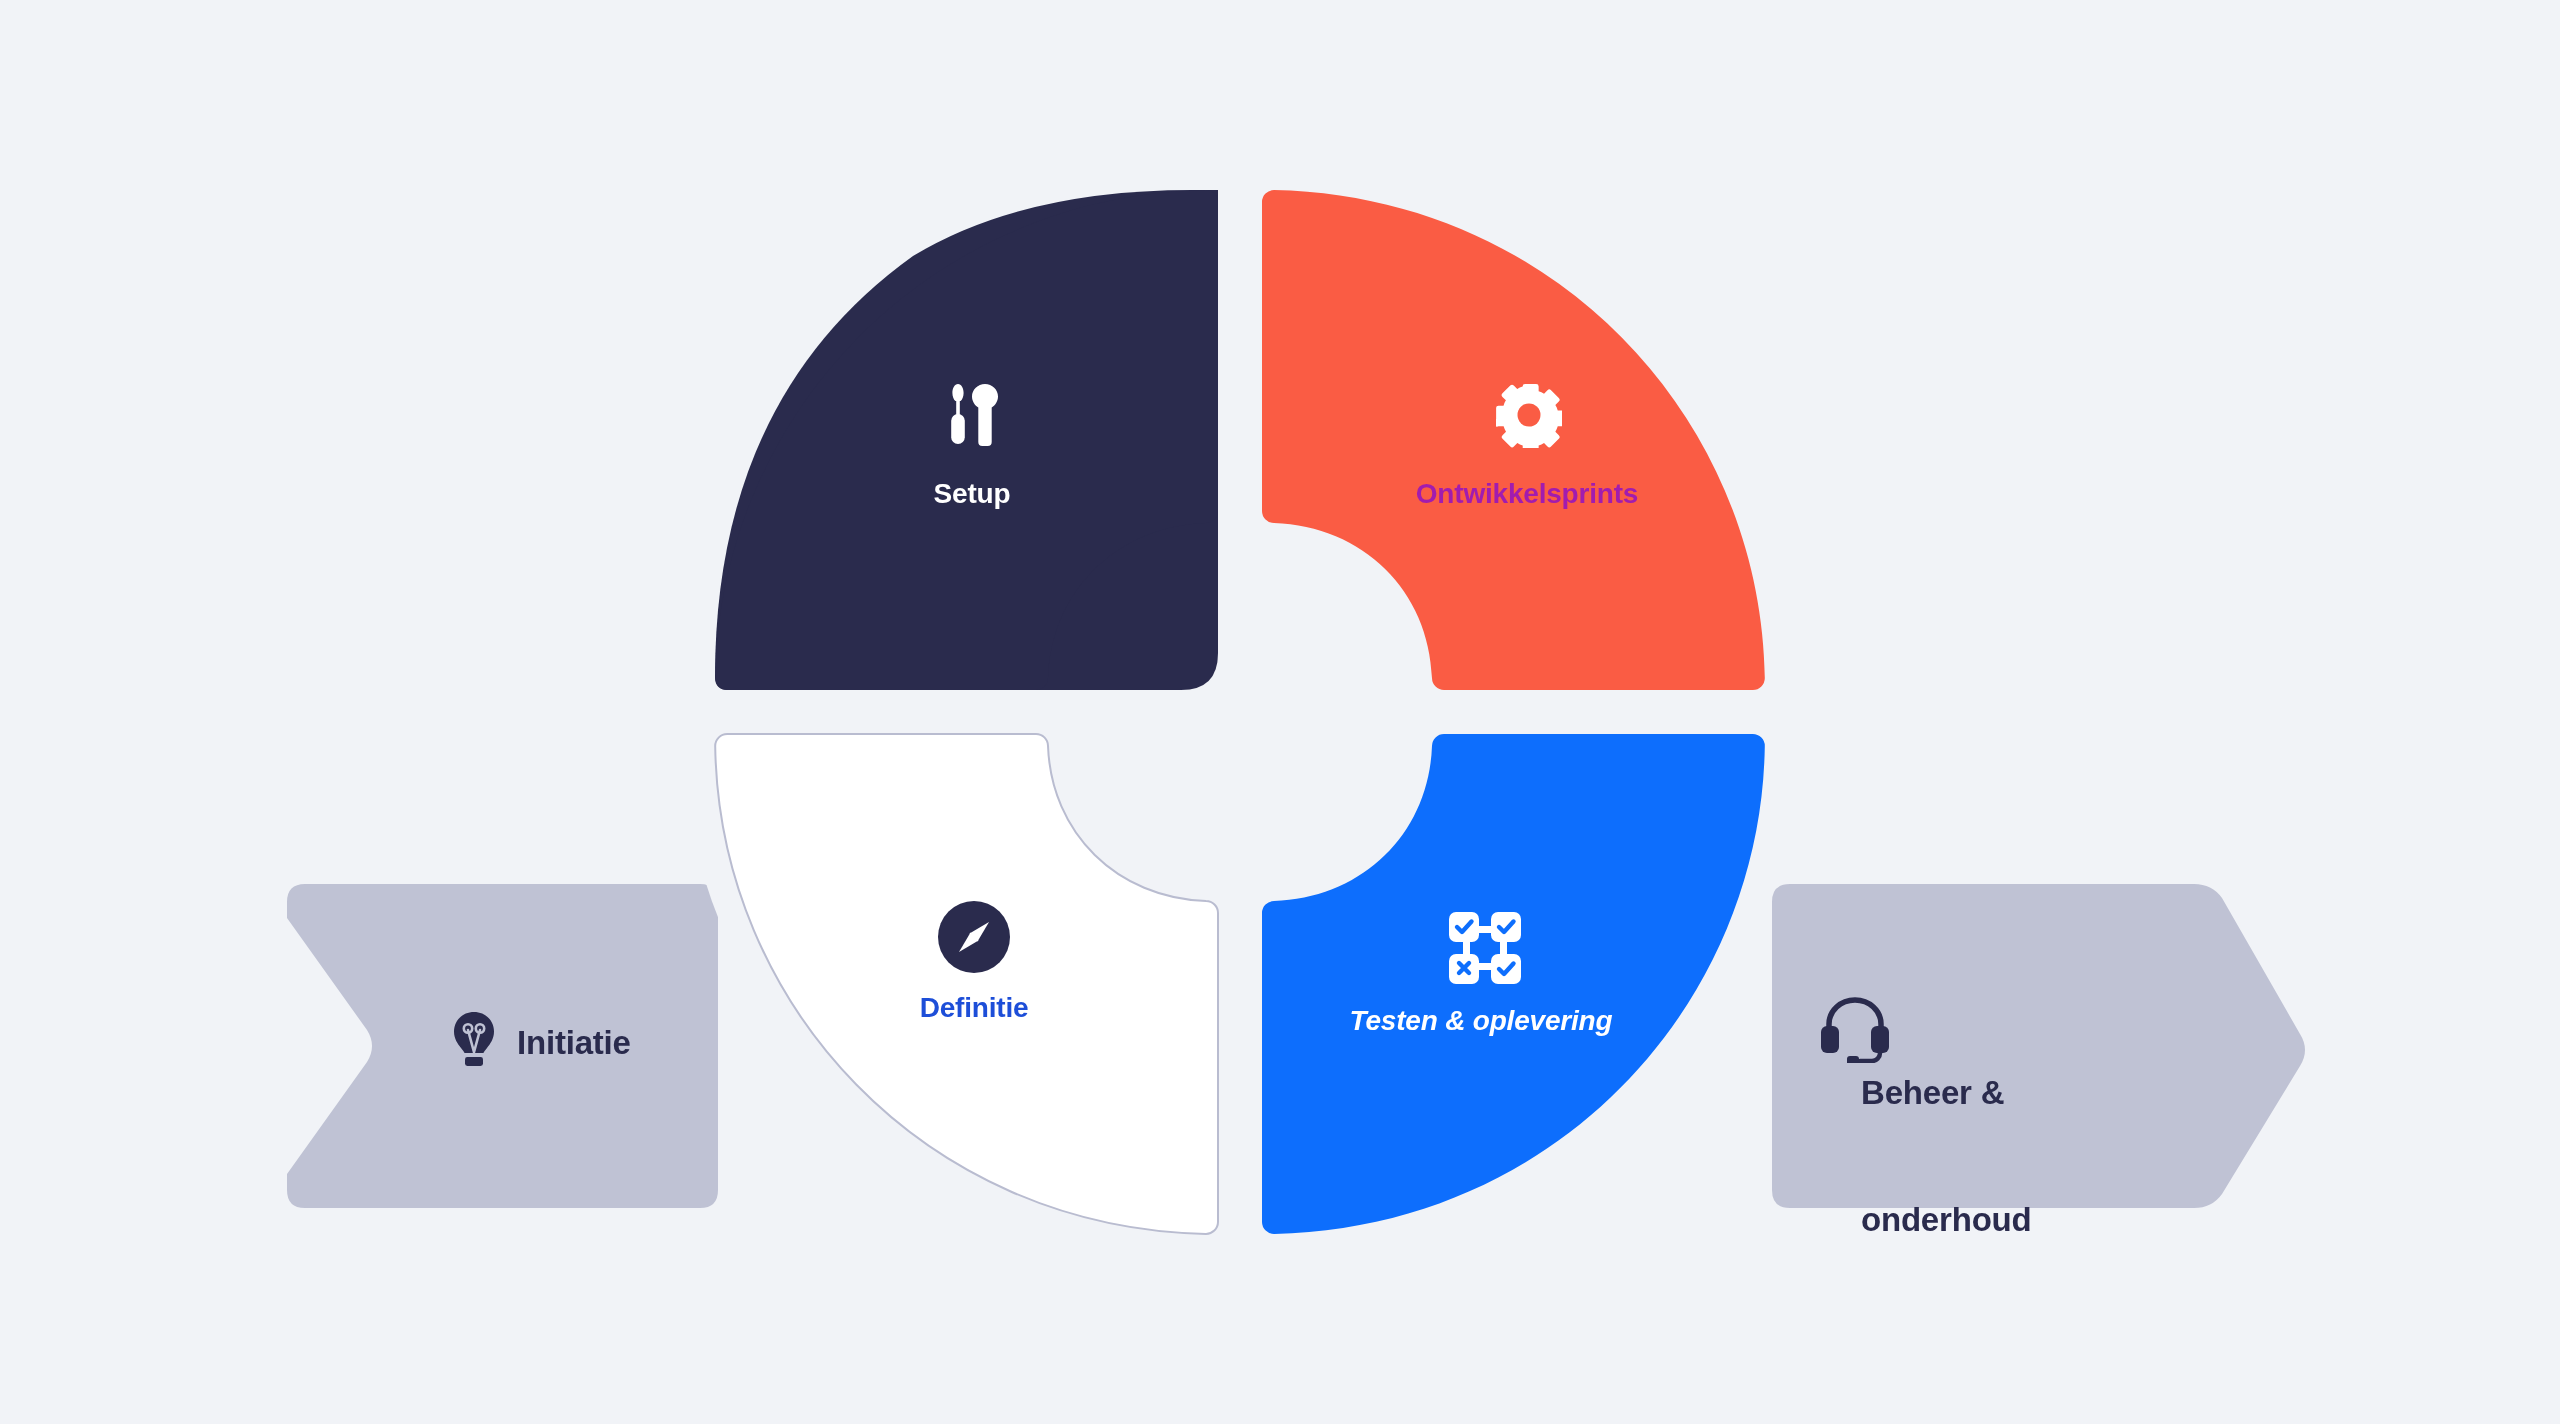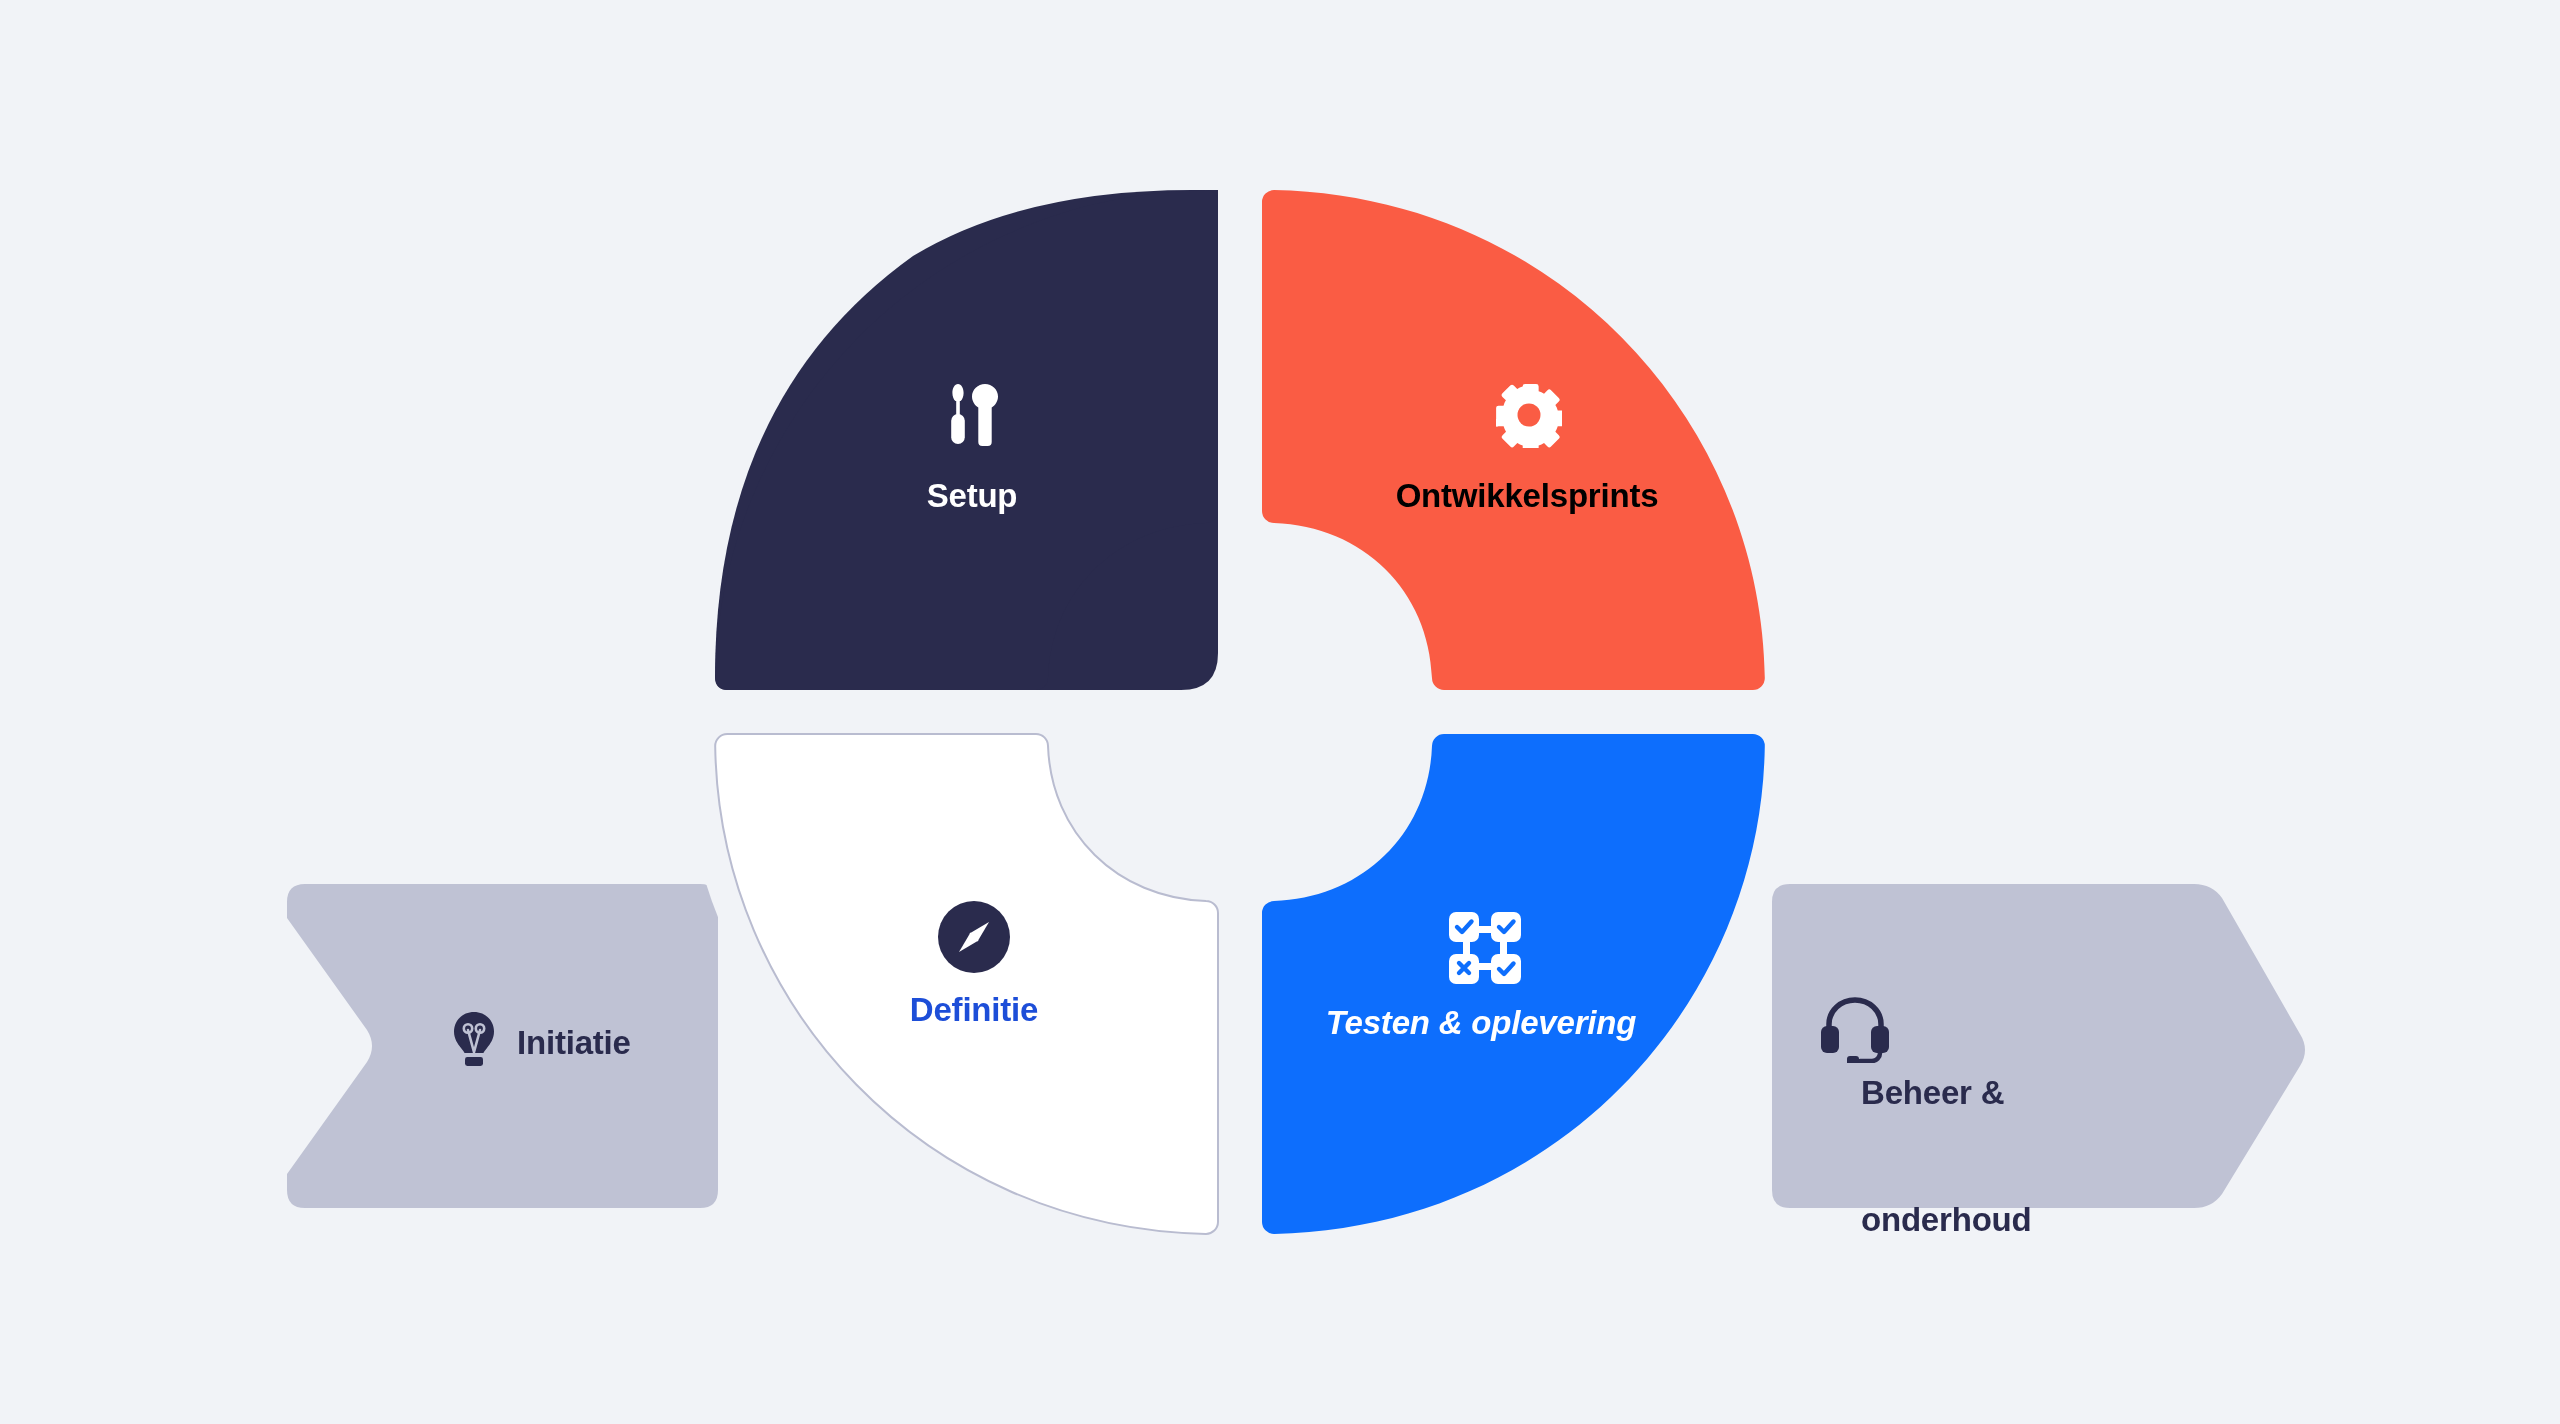--- a/index.html
+++ b/index.html
@@ -28,21 +28,21 @@
   }
   .label {
     position: absolute;
     font-weight: 700;
     letter-spacing: -0.2px;
     white-space: pre;
     text-align: center;
     pointer-events: none;
   }
   .quad-label {
-    font-size: 33px;
+    font-size: 28px;
     line-height: 1.18;
     transform: translate(-50%, 0);
   }
   .banner-label {
     font-size: 33px;
     line-height: 1.28;
     text-align: left;
   }
 </style>
 </head>
@@ -232,21 +232,21 @@
     <path d="M60 54 v2 c0 4.5 -3.6 8 -8 8 H40" fill="none" stroke="#2a2b4d" stroke-width="4.5" stroke-linecap="round"></path>
     <rect x="27" y="59" width="12" height="10" rx="3" fill="#2a2b4d"></rect>
   </svg>
 
   <div class="label banner-label" style="left:517px; top:1022px; color:#2a2b4d;">Initiatie</div>
 
   <div class="label quad-label" style="left:974px; top:991px; color:#1d4ed8;">Definitie</div>
 
   <div class="label quad-label" style="left:972px; top:477px; color:#ffffff;">Setup</div>
 
-  <div class="label quad-label" style="left:1527px; top:477px; color:#000000;">Ontwikkelsprints</div>
+  <div class="label quad-label" style="left:1527px; top:477px; color:#a21caf;">Ontwikkelsprints</div>
 
   <div class="label quad-label" style="left:1481px; top:1004px; color:#ffffff;font-style:italic;">Testen &amp; oplevering</div>
 
   <div class="label banner-label" style="left:1861px; top:988px; color:#2a2b4d;">
     <div>Beheer &amp;</div>
     <div>onderhoud</div>
   </div>
 
 </div>
 

